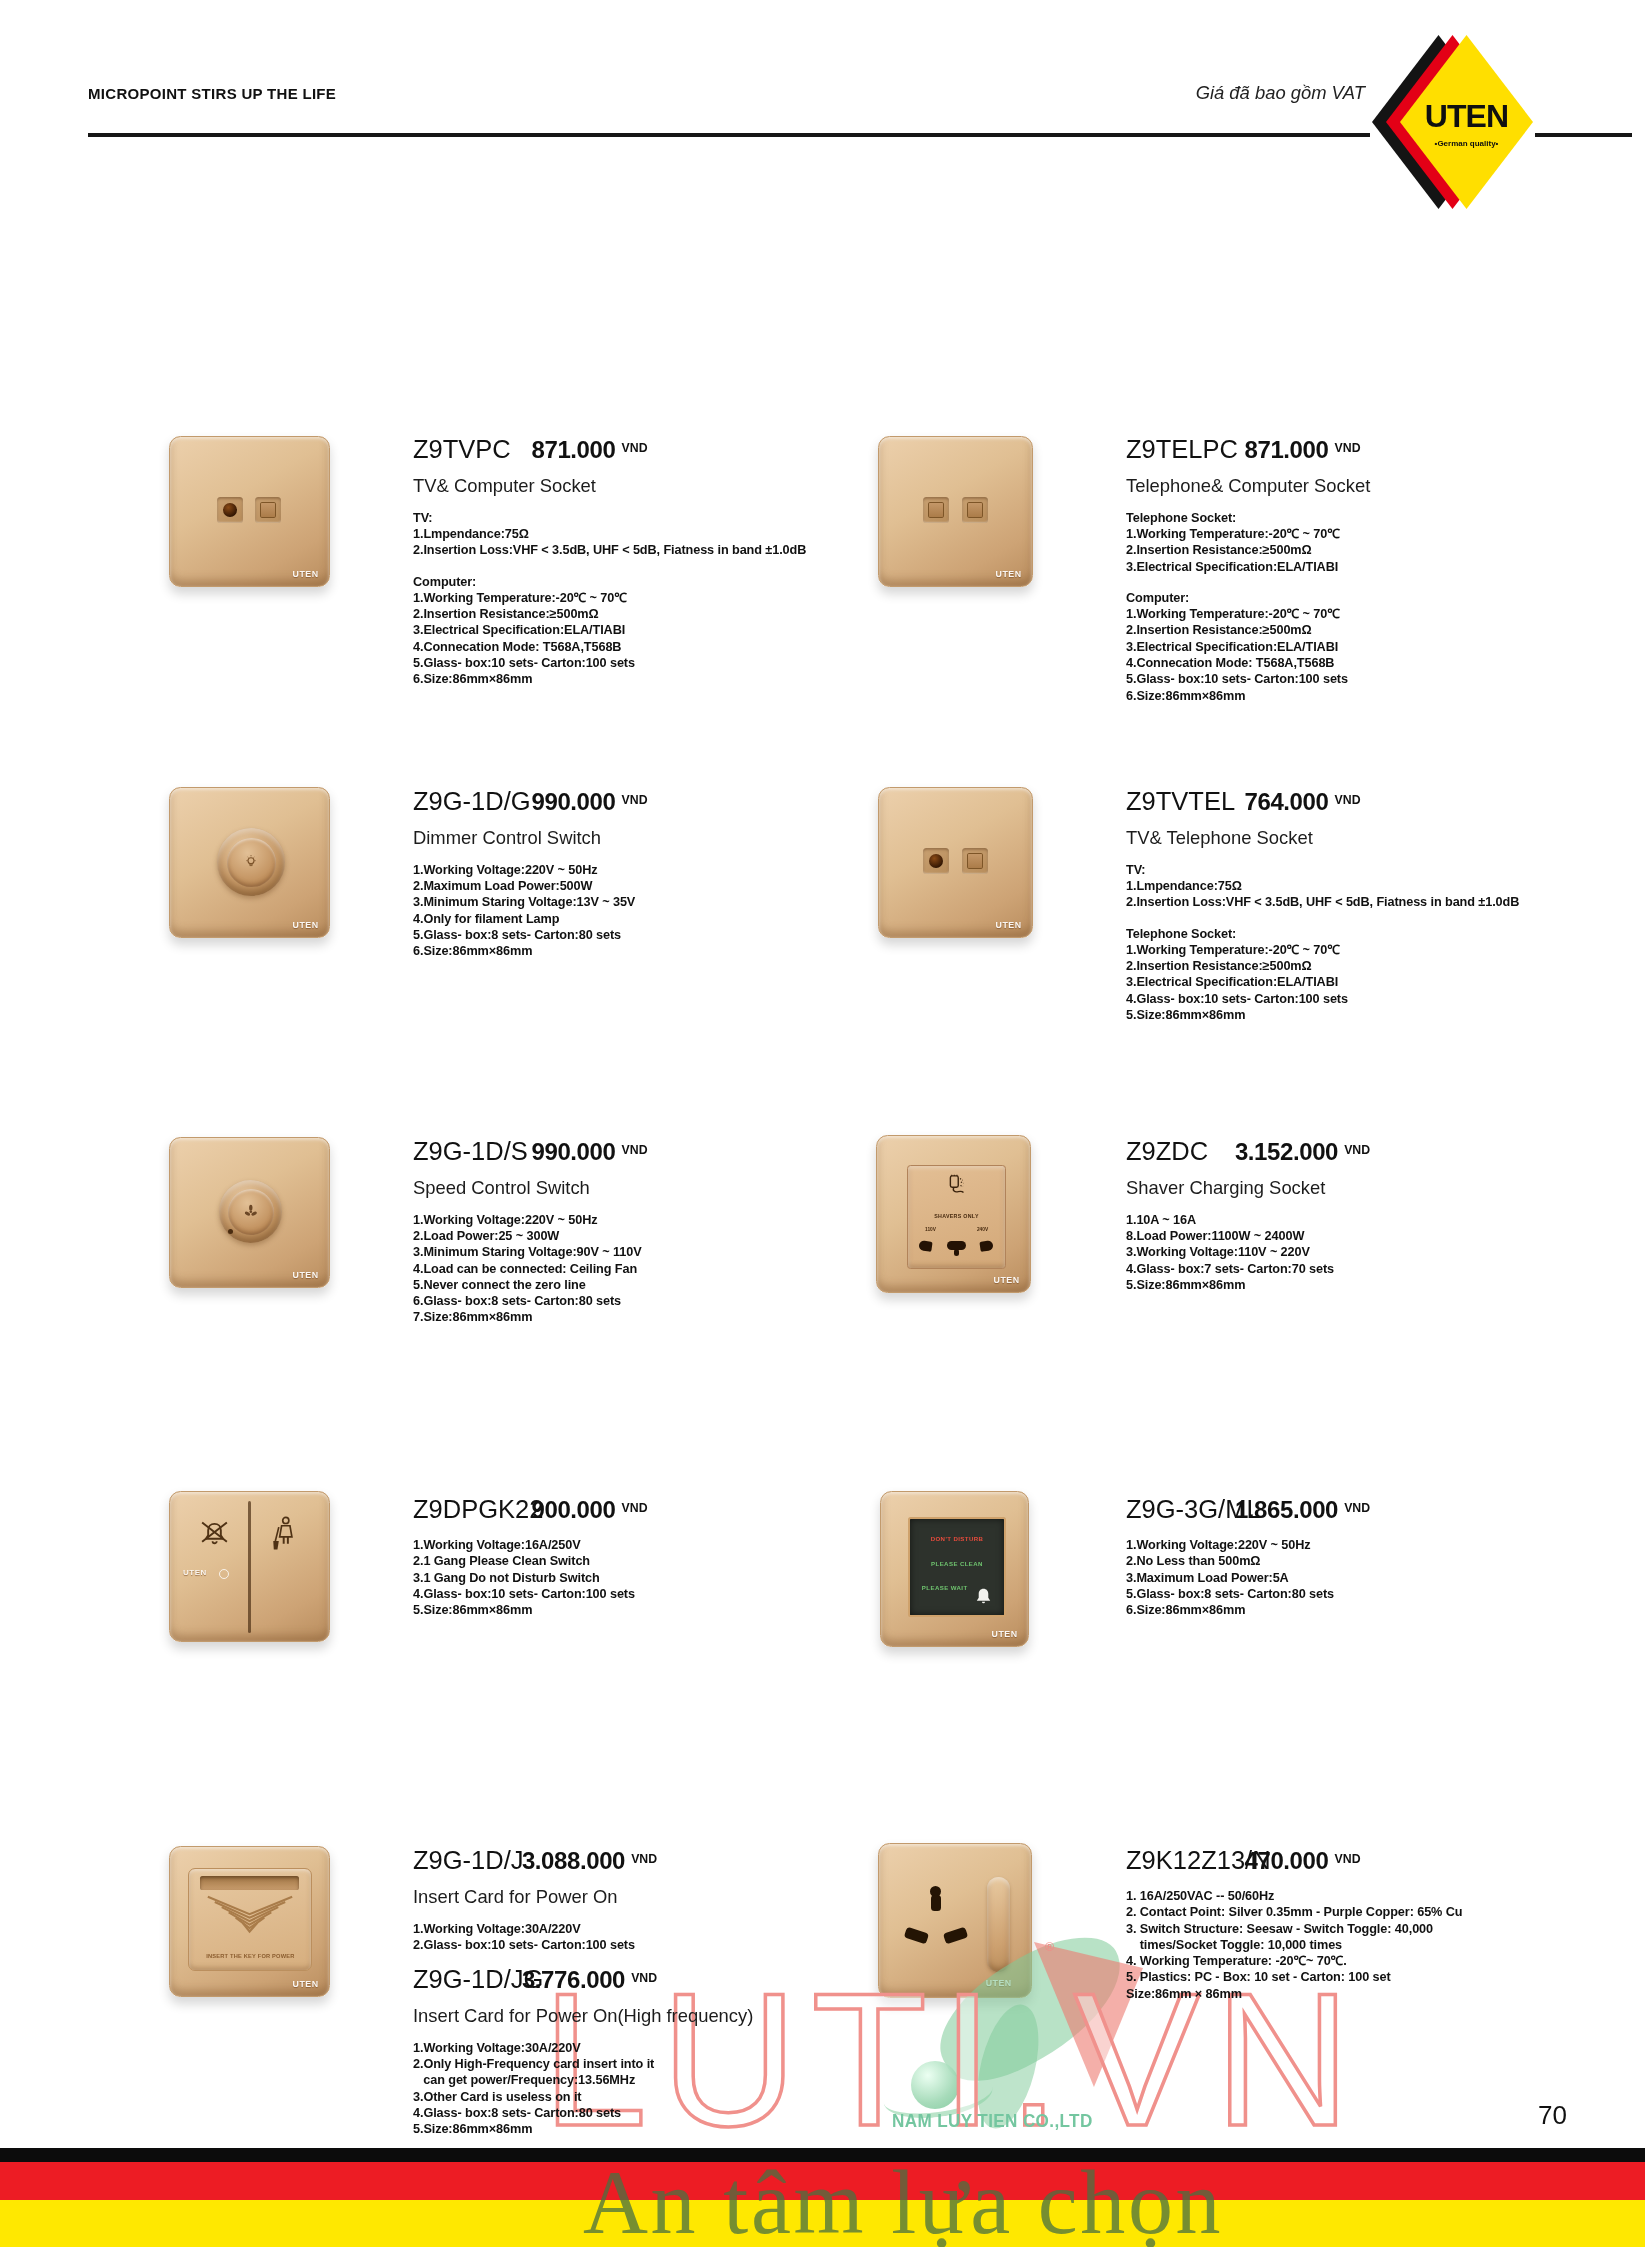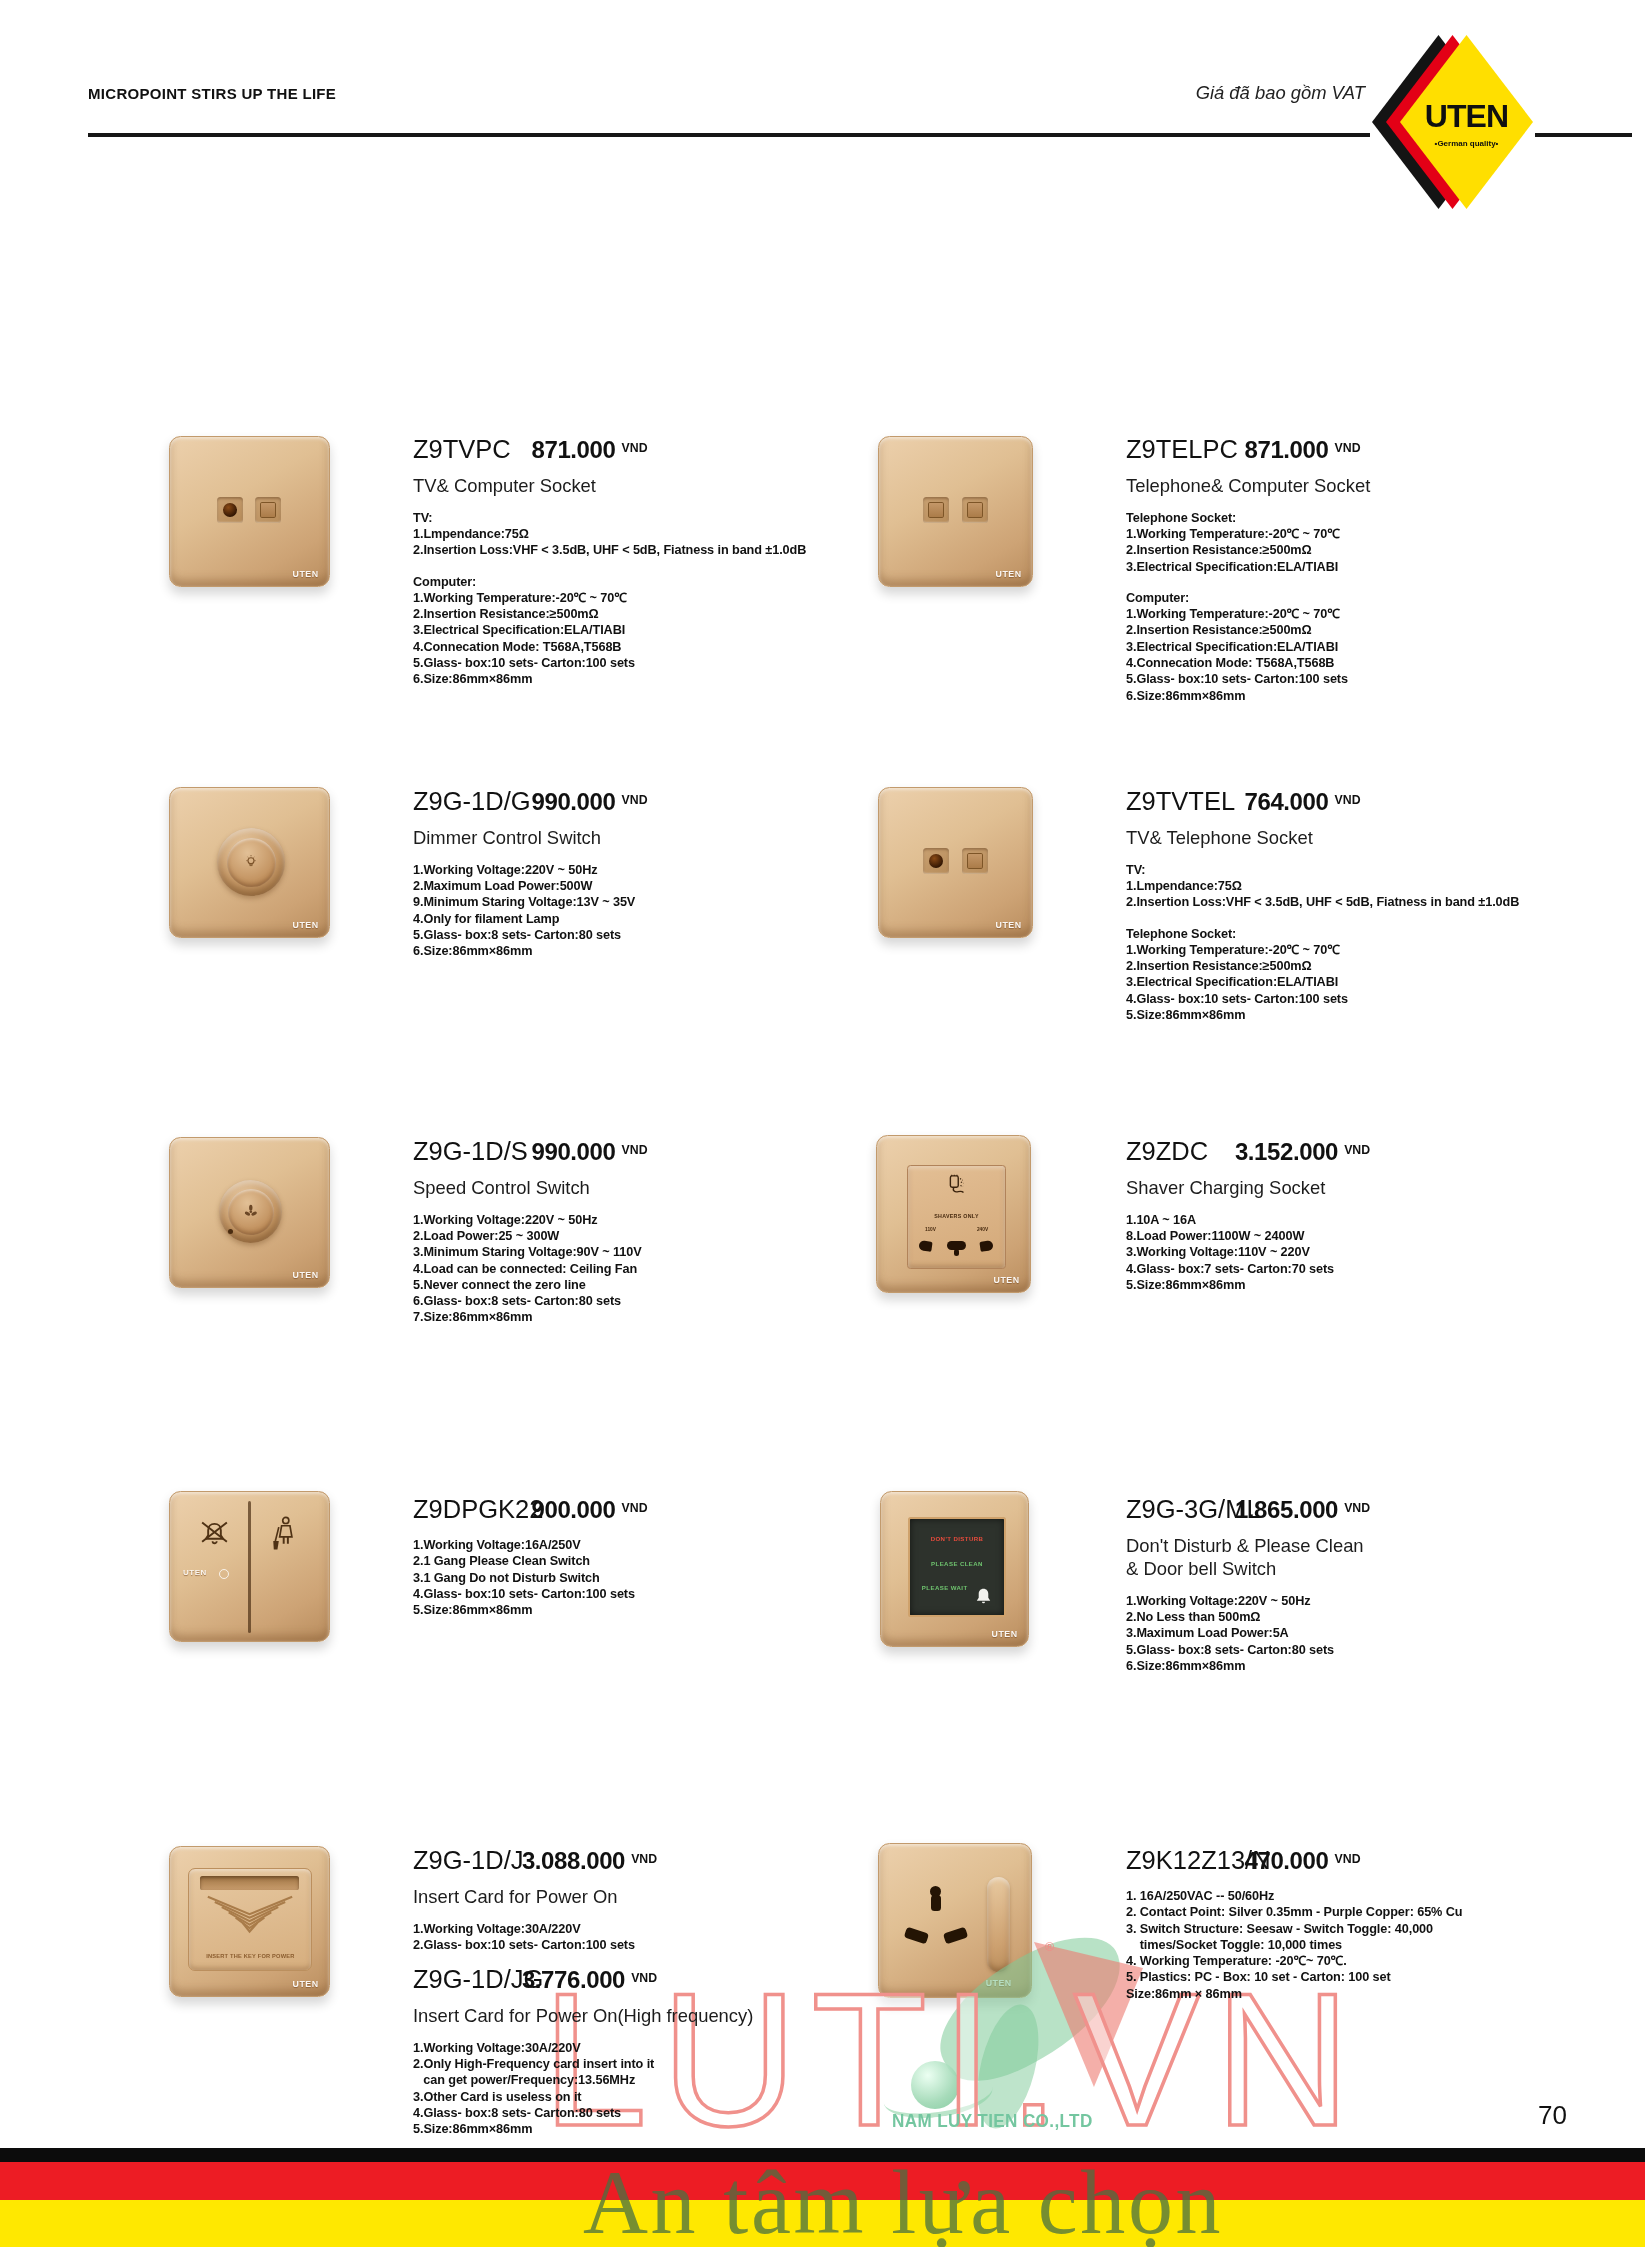--- a/index.html
+++ b/index.html
@@ -298,21 +298,21 @@
 
   <div class="pb" style="left:413px;top:787px">
     <div class="model">Z9G-1D/G</div>
     <div class="price"><span class="pnum">990.000</span><span class="vnd">VND</span></div>
     <div class="pname">
         <div>Dimmer Control Switch</div>
       </div>
     <div class="specs">
         <div>1.Working Voltage:220V ~ 50Hz</div>
         <div>2.Maximum Load Power:500W</div>
-        <div>9.Minimum Staring Voltage:13V ~ 35V</div>
+        <div>3.Minimum Staring Voltage:13V ~ 35V</div>
         <div>4.Only for filament Lamp</div>
         <div>5.Glass- box:8 sets- Carton:80 sets</div>
         <div>6.Size:86mm×86mm</div>
       </div>
   </div>
 
   <div class="pb" style="left:1126px;top:787px">
     <div class="model">Z9TVTEL</div>
     <div class="price"><span class="pnum">764.000</span><span class="vnd">VND</span></div>
     <div class="pname">
@@ -372,24 +372,20 @@
         <div>2.1 Gang Please Clean Switch</div>
         <div>3.1 Gang Do not Disturb Switch</div>
         <div>4.Glass- box:10 sets- Carton:100 sets</div>
         <div>5.Size:86mm×86mm</div>
       </div>
   </div>
 
   <div class="pb" style="left:1126px;top:1495px">
     <div class="model">Z9G-3G/ML</div>
     <div class="price"><span class="pnum">1.865.000</span><span class="vnd">VND</span></div>
-    <div class="pname">
-        <div>Don't Disturb &amp; Please Clean</div>
-        <div>&amp; Door bell  Switch</div>
-      </div>
     <div class="specs">
         <div>1.Working Voltage:220V ~ 50Hz</div>
         <div>2.No Less than 500mΩ</div>
         <div>3.Maximum Load Power:5A</div>
         <div>5.Glass- box:8 sets- Carton:80 sets</div>
         <div>6.Size:86mm×86mm</div>
       </div>
   </div>
 
   <div class="pb" style="left:413px;top:1846px">

